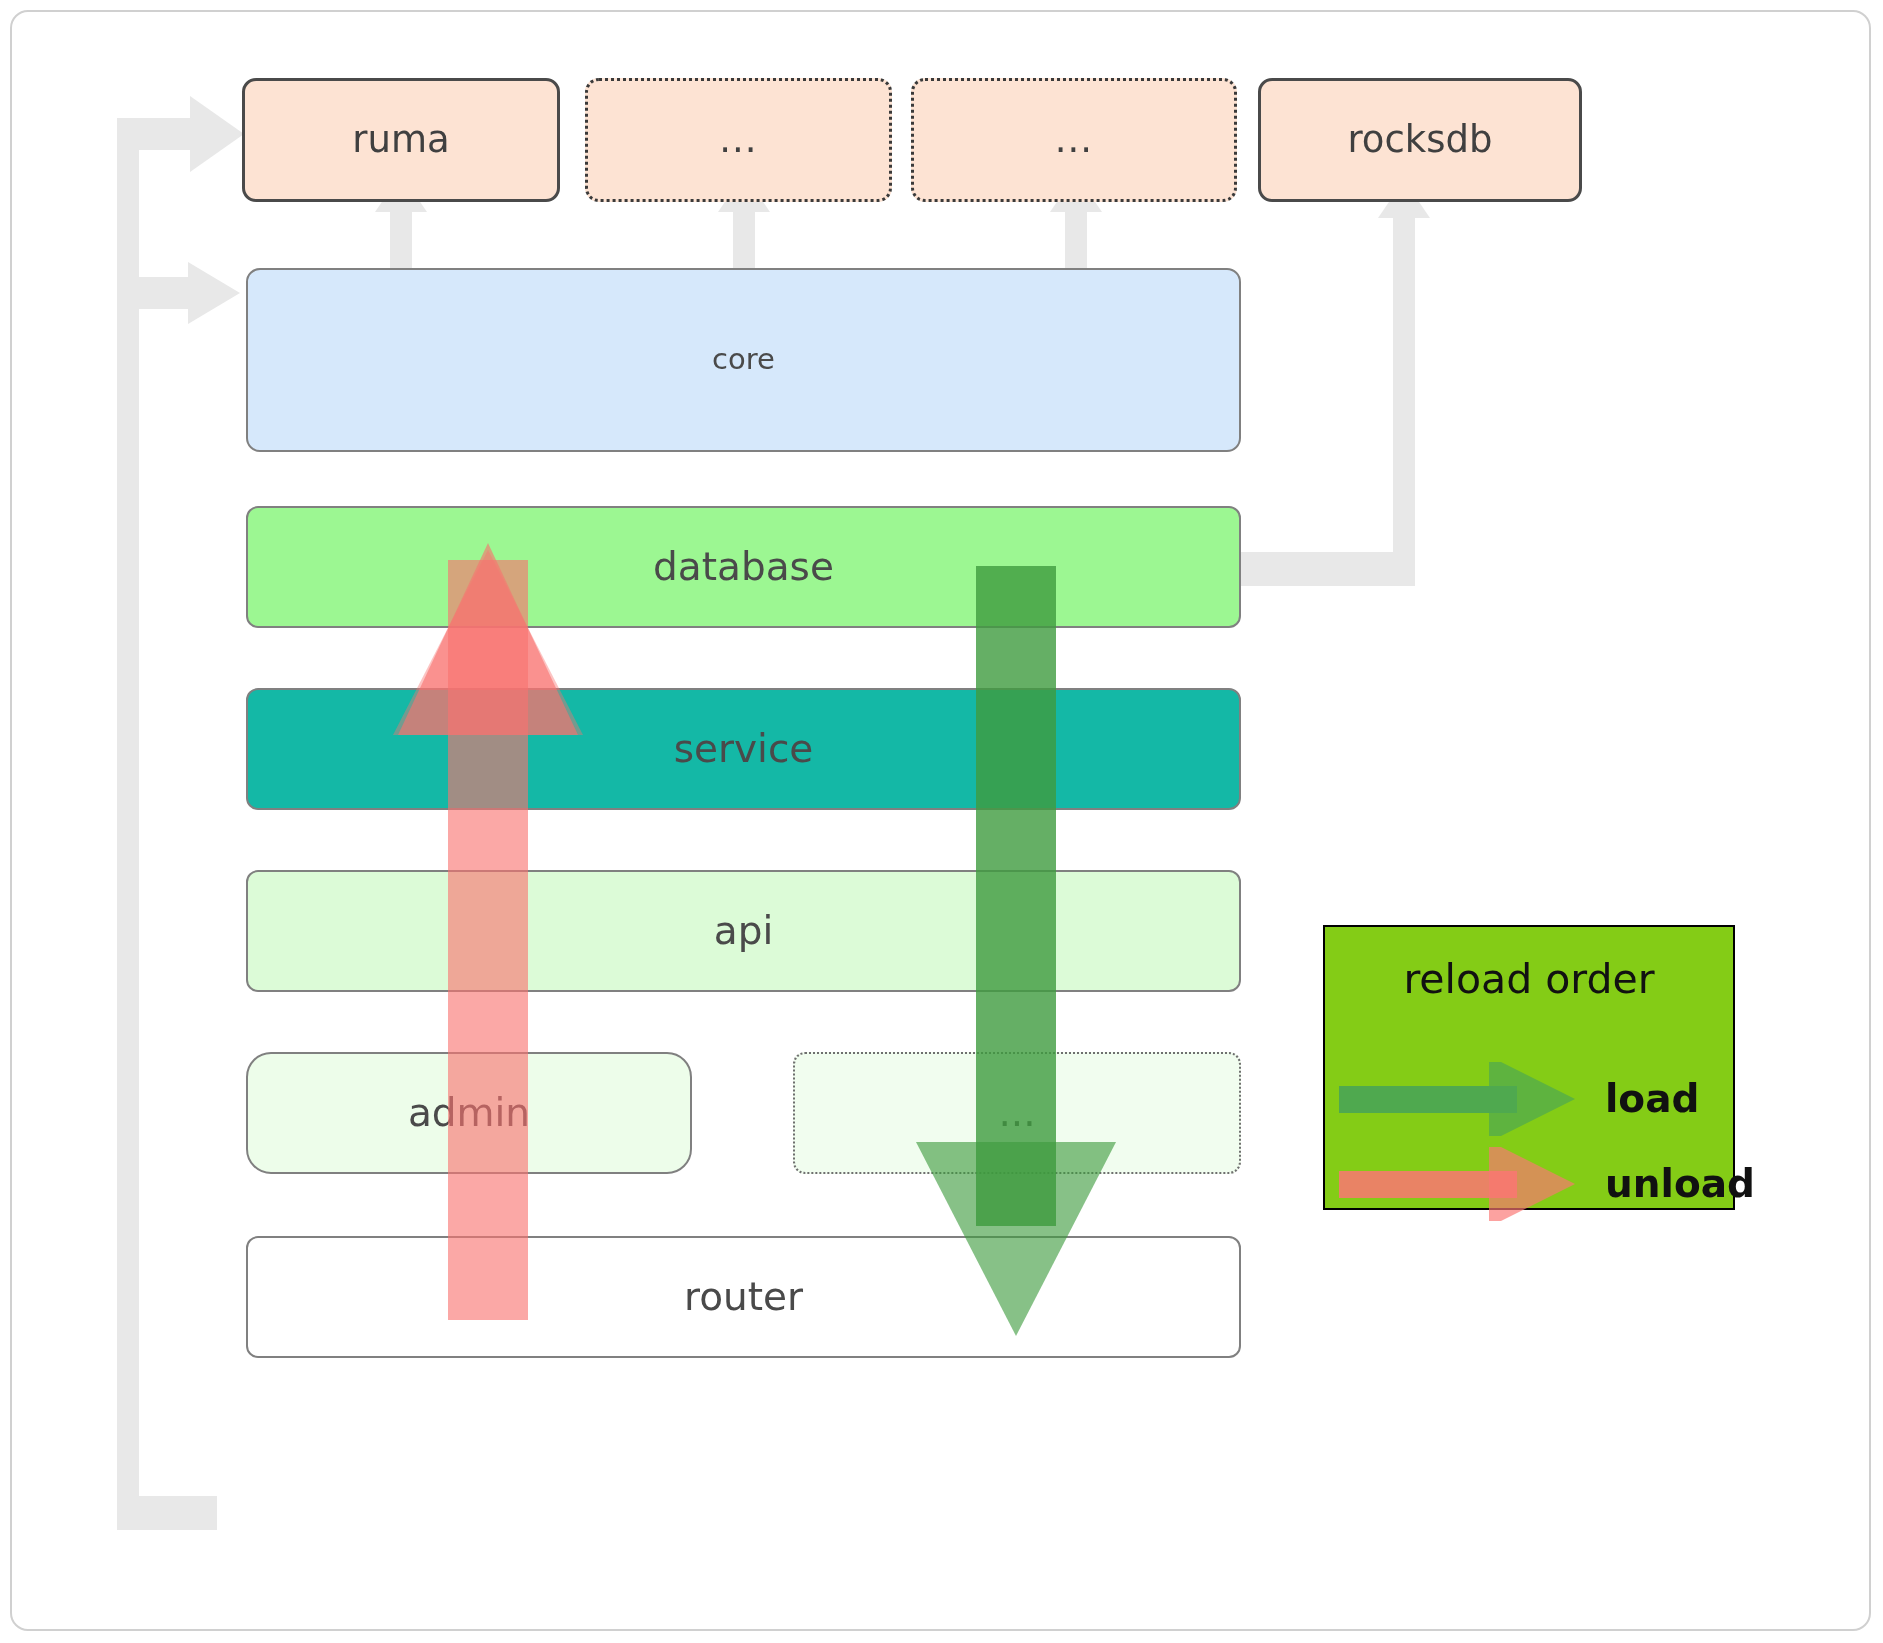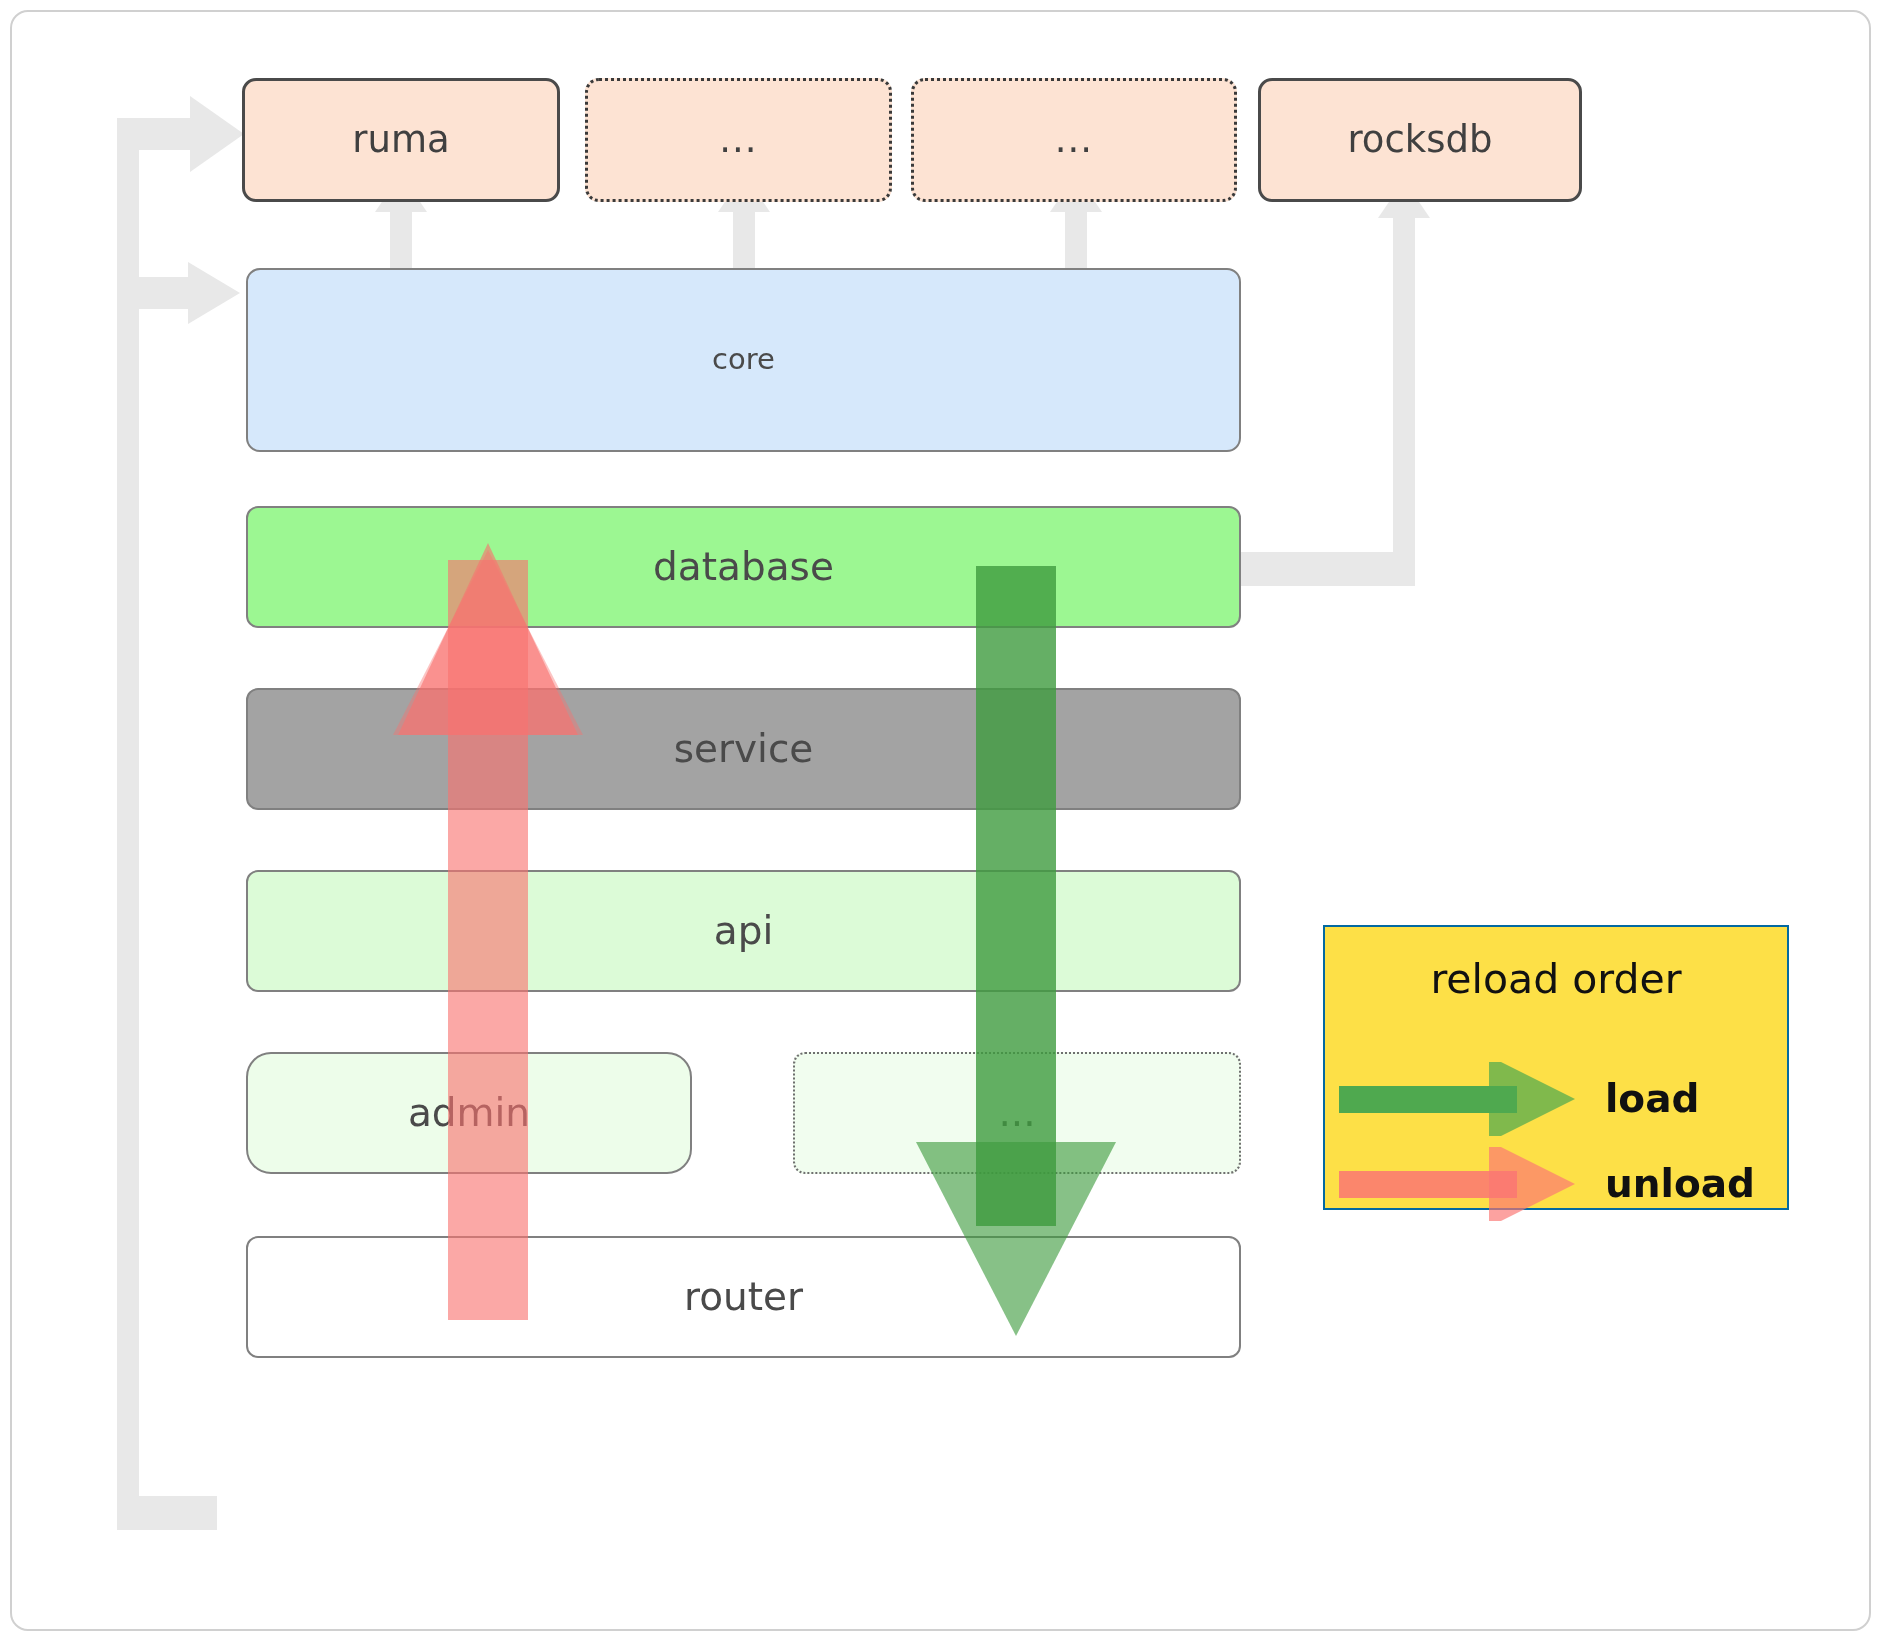--- a/index.html
+++ b/index.html
@@ -28,43 +28,43 @@
 
   
   .core{
     background:#d6e8fb;border:2px solid #808080;border-radius:14px;
     color:#4a4a4a;font-size:29px;
   }
 
   
   .layer{border:2px solid #808080;border-radius:12px;color:#4a4a4a;font-size:39px;}
   .layer.l-database{background:#9cf792;}
-  .layer.l-service{background:#a3a3a3;}
+  .layer.l-service{background:#14b8a6;}
   .layer.l-api{background:#dcfbd7;}
   .layer.l-admin{background:#edfdea;}
   .layer.l-dots{background:#f1fdef;border:2px dotted #6f6f6f;}
   .layer.l-router{background:#ffffff;}
 
   
   .app{
     background:#0b5394;border:2px solid #1a1a1a;border-radius:14px;
     color:#ffffff;font-size:41px;font-weight:700;
     box-shadow:3px 4px 0 rgba(0,0,0,.45);
   }
 
   
   .gsvg{position:absolute;left:0;top:0;width:1883px;height:1643px;pointer-events:none;}
 
   
   .flowsvg{position:absolute;left:0;top:0;width:1883px;height:1643px;pointer-events:none;}
 
   
   .legend{
-    position:absolute;left:1323px;top:925px;width:466px;height:285px;
-    background:#fde047;border:2px solid #0369a1;box-sizing:border-box;
+    position:absolute;left:1323px;top:925px;width:412px;height:285px;
+    background:#84cc16;border:2px solid #000000;box-sizing:border-box;
   }
   .legend-title{
     position:absolute;left:0;right:0;top:28px;text-align:center;
     font-size:41px;color:#111111;
   }
   .legend-row{position:absolute;left:0;width:100%;height:74px;font-weight:bold;}
   .legend-row.r1{top:135px;}
   .legend-row.r2{top:220px;}
   .legend-icon{position:absolute;left:12px;top:0;width:252px;height:74px;}
   .legend-label{

